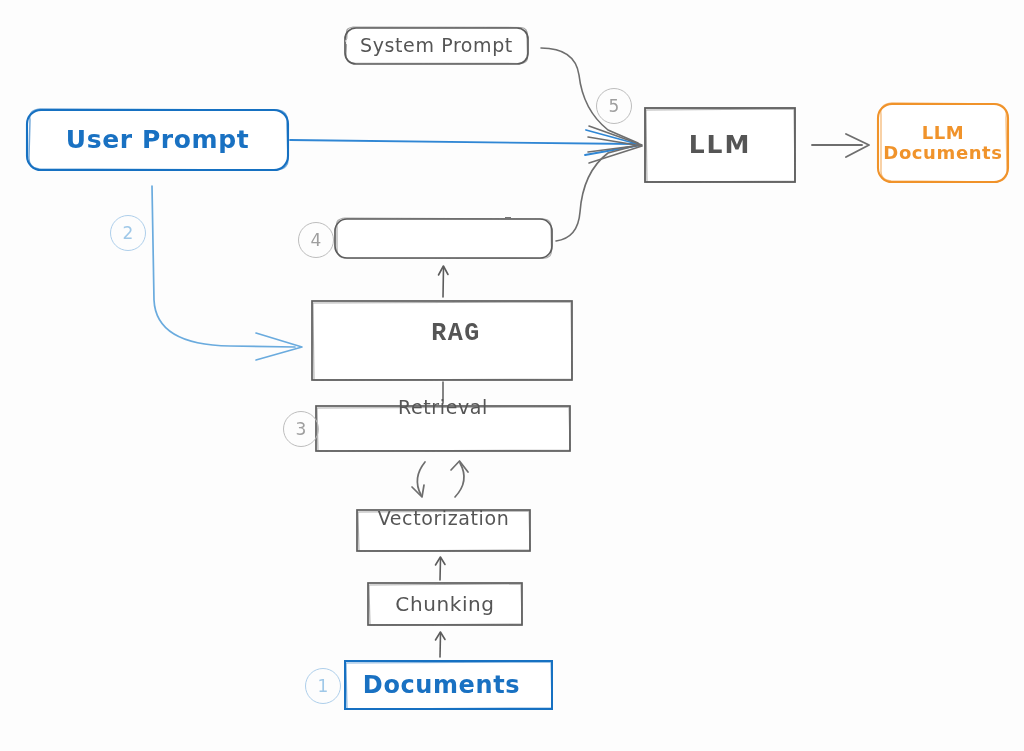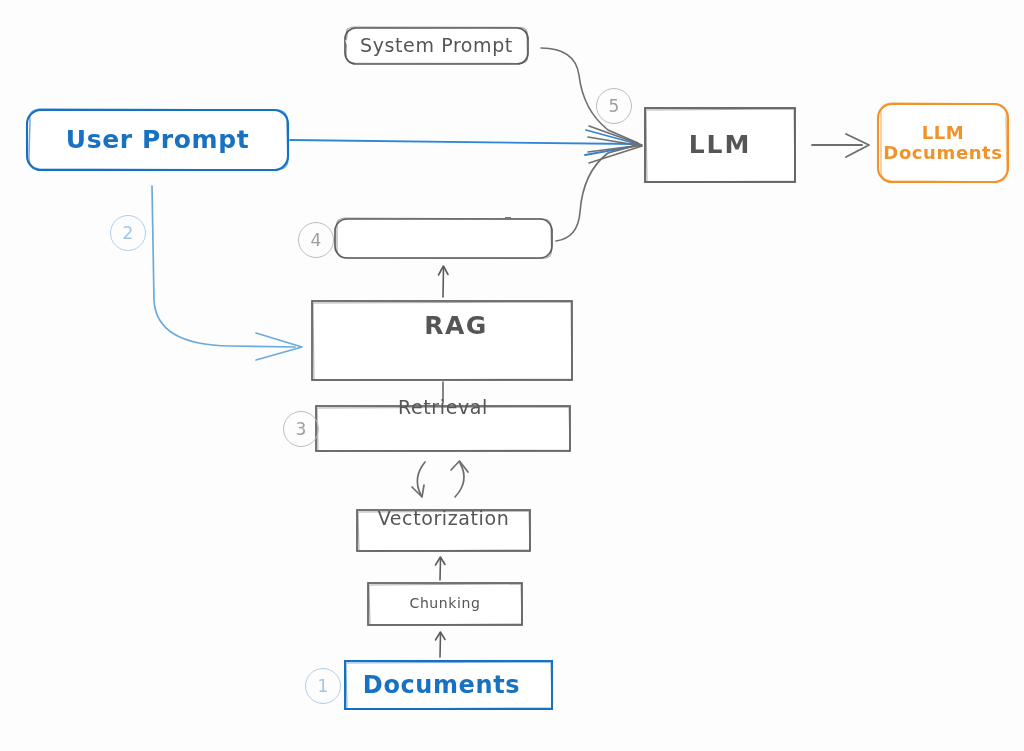--- a/index.html
+++ b/index.html
@@ -41,21 +41,21 @@
   .lbl-gray   { color: #555555; }
   .lbl-blue   { color: #1971c2; }
   .lbl-orange { color: #f0932b; }
 
   .t-sysprompt { font-size: 19px; }
   .t-userprompt{ font-size: 25px; font-weight: 700; }
   .t-context   { font-size: 19px; }
   .t-rag       { font-size: 25px; font-weight: 700; letter-spacing: 1.5px; }
   .t-retrieval { font-size: 19px; }
   .t-vector    { font-size: 19px; }
-  .t-chunk     { font-size: 14px; }
+  .t-chunk     { font-size: 20px; }
   .t-docs      { font-size: 24px; font-weight: 700; }
   .t-llm       { font-size: 25px; font-weight: 700; letter-spacing: 2px; }
   .t-llmresp   { font-size: 18px; font-weight: 700; }
 
   .step-num {
     position: absolute;
     display: flex;
     align-items: center;
     justify-content: center;
     font-family: "DejaVu Sans", sans-serif;
@@ -192,21 +192,21 @@
       <path d="M812,145 L862,145" fill="none" stroke="#6e6e6e" stroke-width="1.9" stroke-linecap="round"></path>
       <path d="M846,134 L869,145 L846,157" fill="none" stroke="#6e6e6e" stroke-width="1.9" stroke-linecap="round" stroke-linejoin="round"></path>
     </g>
   </svg>
 
   <div class="node-label lbl-gray t-sysprompt" style="left:345px; top:28px; width:183px; height:36px;">System Prompt</div>
 
   <div class="node-label lbl-blue t-userprompt" style="left:27px; top:110px; width:261px; height:60px;border-radius:26px;">User Prompt</div>
 
 
-  <div class="node-label lbl-gray t-rag" style="left:312px; top:286px; width:288px; height:79px;">RAG</div>
+  <div class="node-label lbl-gray t-rag" style="left:312px; top:294px; width:288px; height:79px;font-family:Liberation Mono, monospace;">RAG</div>
 
   <div class="node-label lbl-gray t-retrieval" style="left:316px; top:390px; width:254px; height:36px;">Retrieval</div>
 
   <div class="node-label lbl-gray t-vector" style="left:357px; top:498px; width:173px; height:41px;">Vectorization</div>
 
   <div class="node-label lbl-gray t-chunk" style="left:368px; top:583px; width:154px; height:42px;">Chunking</div>
 
   <div class="node-label lbl-blue t-docs" style="left:345px; top:661px; width:193px; height:48px;">Documents</div>
 
   <div class="node-label lbl-gray t-llm" style="left:645px; top:108px; width:150px; height:74px;">LLM</div>

